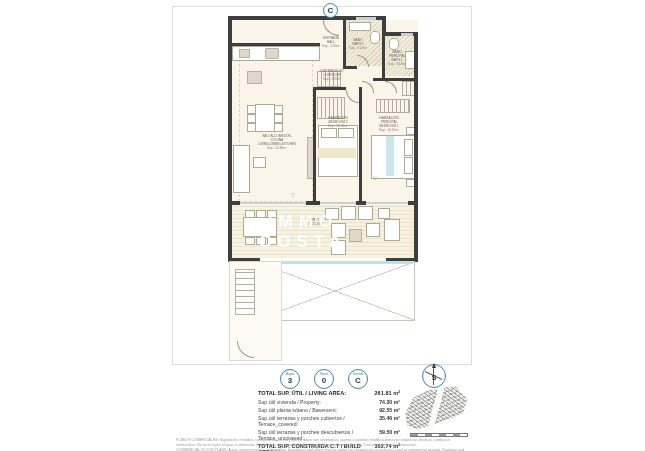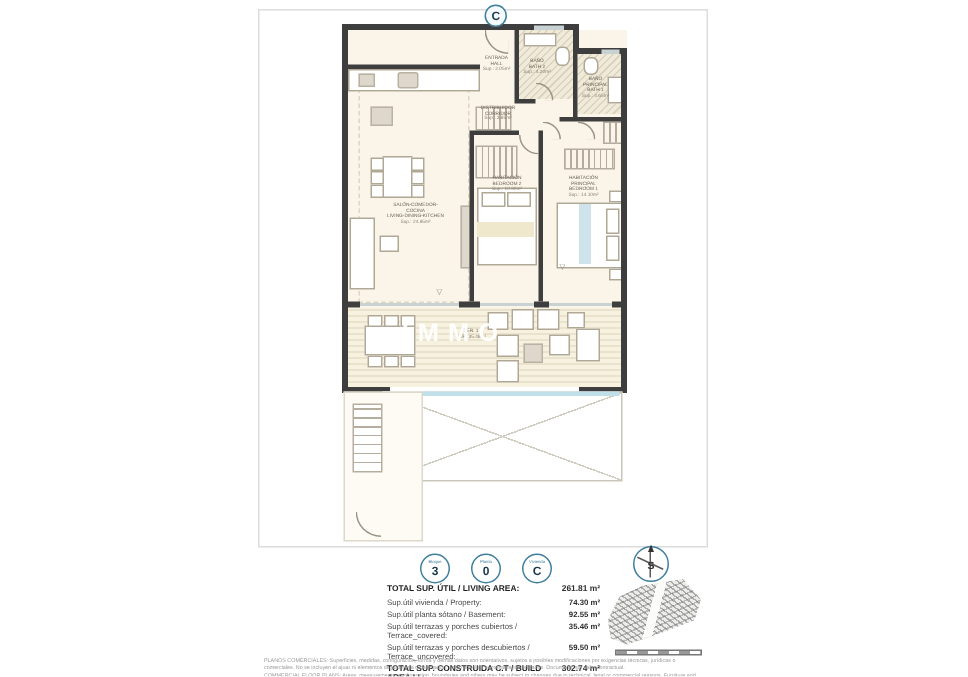--- a/index.html
+++ b/index.html
@@ -213,20 +213,21 @@
       <span>LIVING-DINING-KITCHEN</span>
       <span class="area">Sup.: 24.85m²</span>
     </div>
     <div class="rlabel" style="left:127px;top:212px;width:28px;">
       <span>TER. 1</span>
       <span class="area">SUP: 35.46m²</span>
     </div>
 
     <div class="wm">
       <div>IMMO</div>
+      <div>COSTA</div>
     </div>
   </div>
 
   <div class="marker">
     <span>C</span>
   </div>
 
   <div class="badge" style="left:280px;top:369px;">
     <span class="blab">Bloque</span>
     <span class="bval">3</span>

